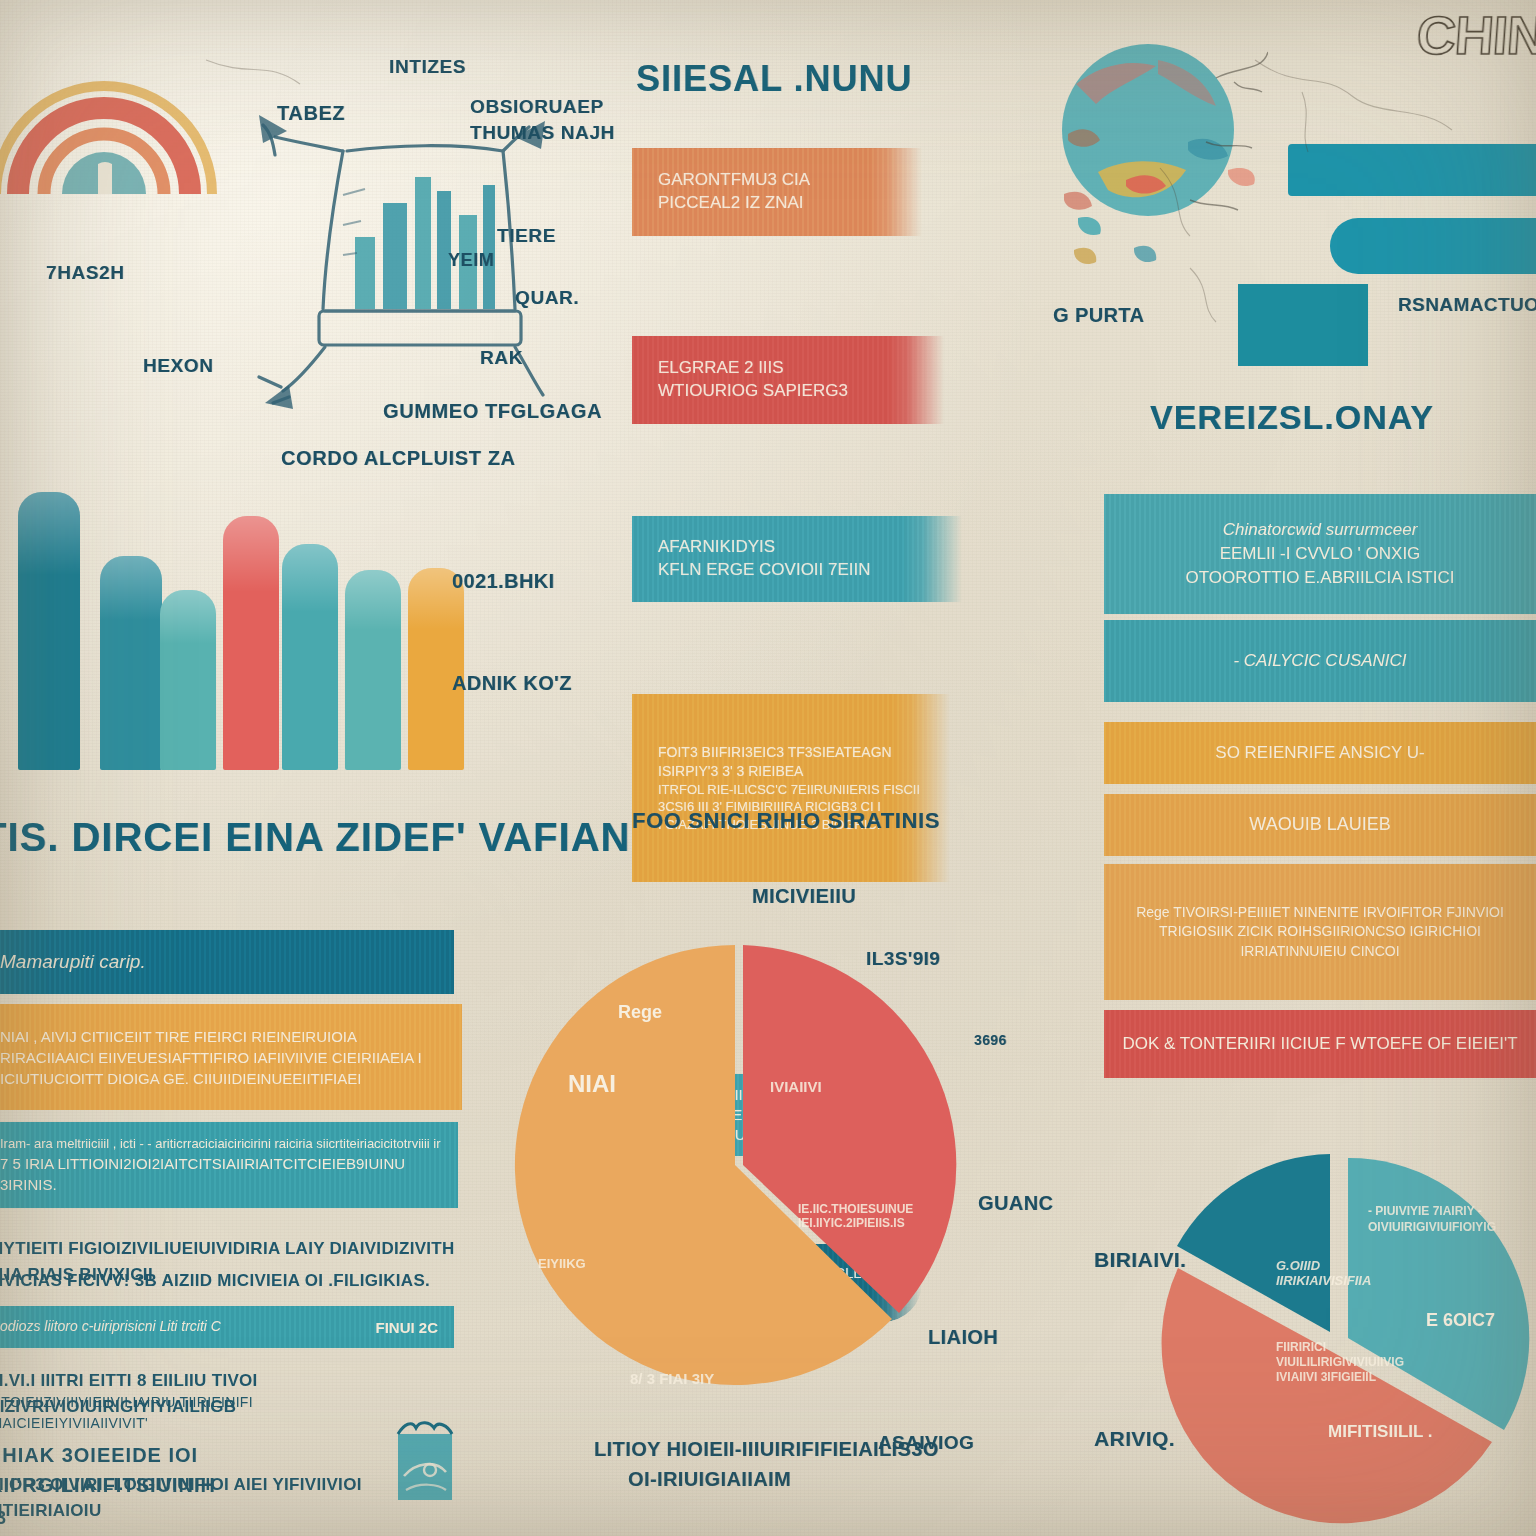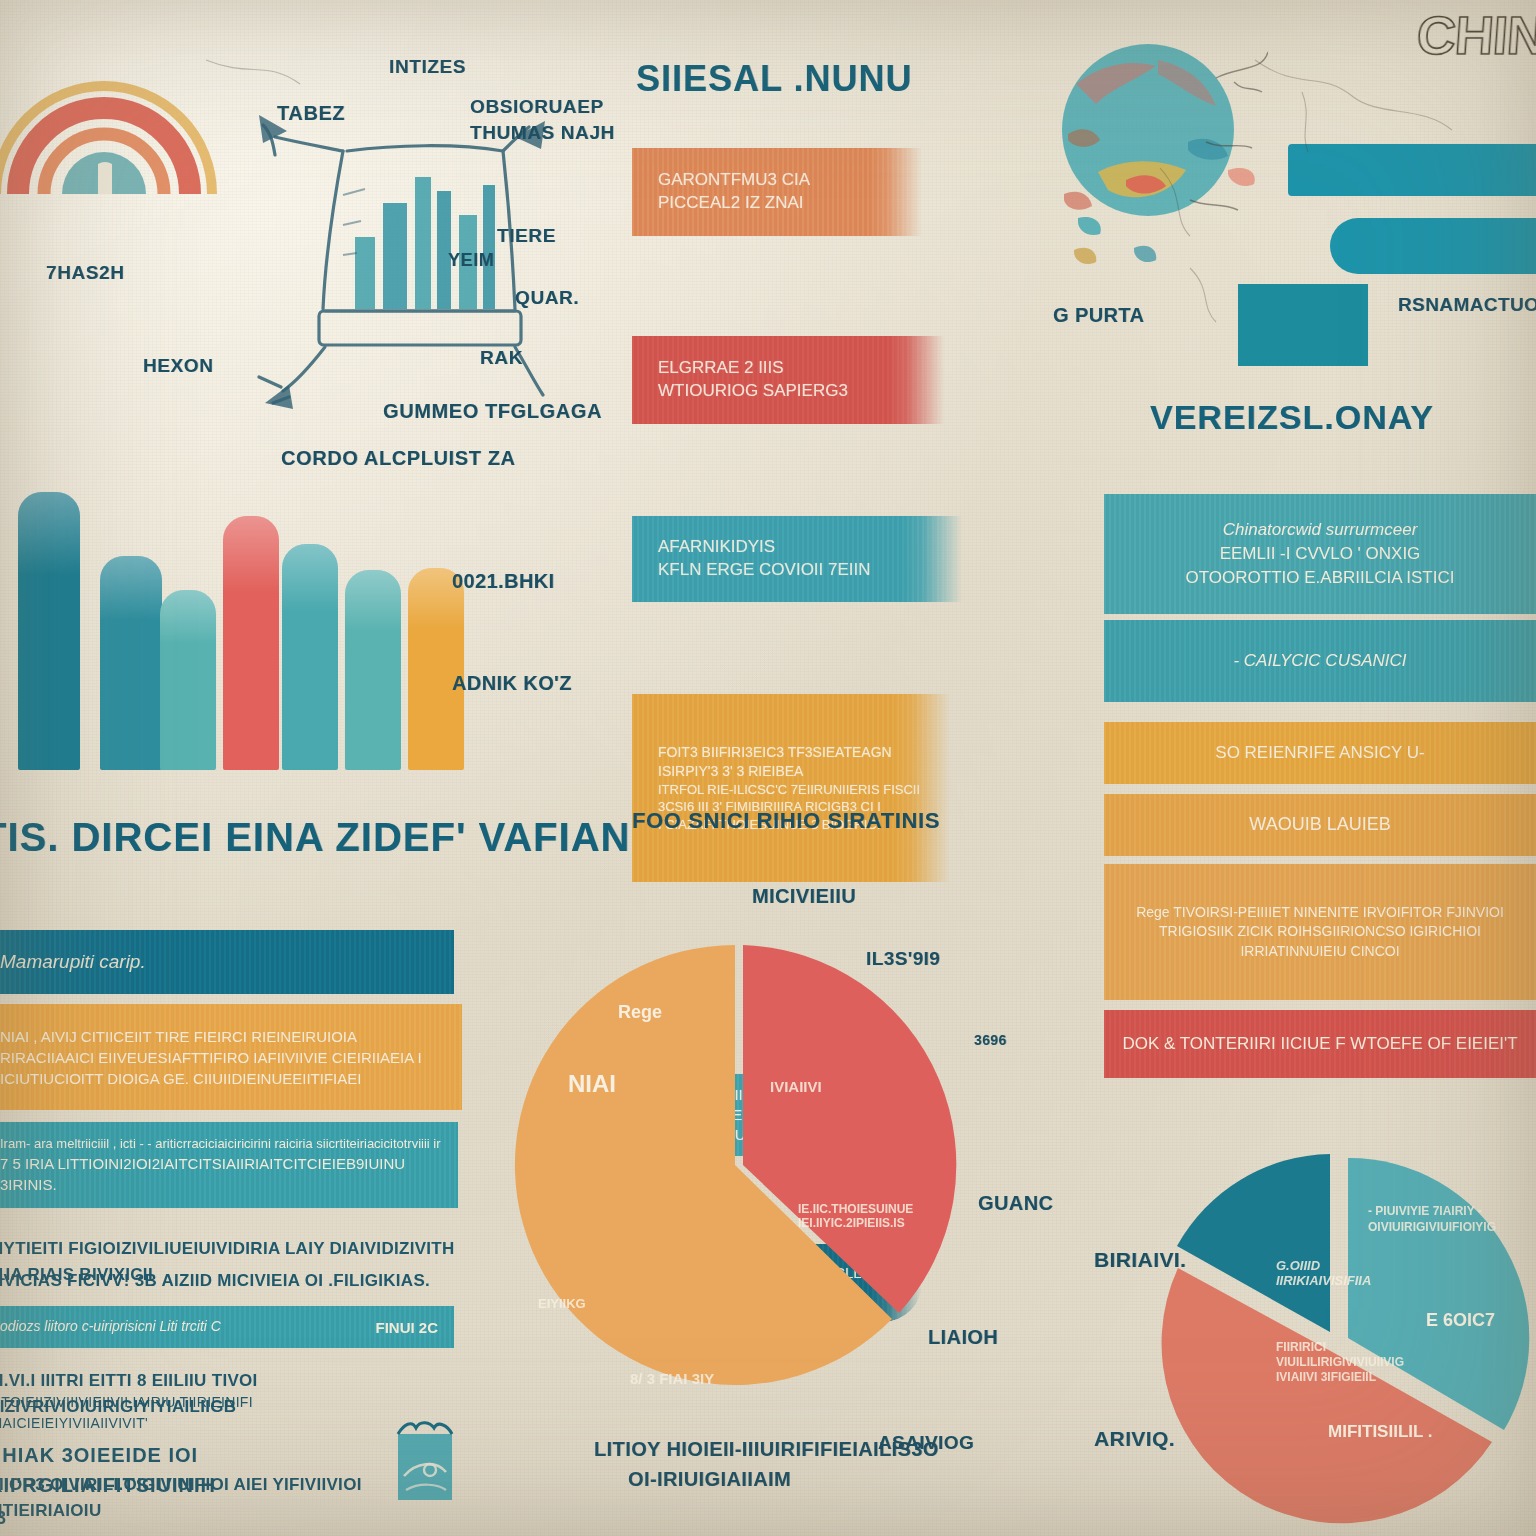--- a/index.html
+++ b/index.html
@@ -308,21 +308,21 @@
 
   <div style="position:absolute;left:500px;top:930px;width:470px;height:470px;">
     <svg width="470" height="470" viewBox="0 0 470 470" style="filter:blur(.35px);">
 
       <path d="M235 235 L235 15 A220 220 0 1 0 392 389 Z" fill="#eaa85e"></path>
 
       <path d="M243 235 L243 15 A220 220 0 0 1 399 383 Z" fill="#dd605c"></path>
     </svg>
     <div class="slicelabel" style="left:118px;top:72px;">Rege</div>
     <div class="slicelabel" style="left:68px;top:140px;font-size:24px;">NIAI</div>
-    <div class="slicelabel sm" style="left:38px;top:326px;margin-top:40px;">EIYIIKG</div>
+    <div class="slicelabel sm" style="left:38px;top:326px;">EIYIIKG</div>
     <div class="slicelabel sm" style="left:130px;top:440px;font-size:15px;">8/ 3 FIAI 3IY</div>
     <div class="slicelabel sm" style="left:270px;top:148px;font-size:15px;">IVIAIIVI</div>
     <div class="slicelabel sm" style="left:298px;top:272px;font-size:12px;width:130px;">IE.IIC.THOIESUINUE IEI.IIYIC.2IPIEIIS.IS</div>
   </div>
 
   <div class="hd labelsm" style="position:absolute;left:752px;top:885px;font-size:20px;">MICIVIEIIU</div>
   <div class="hd labelsm" style="position:absolute;left:866px;top:948px;font-size:19px;">IL3S'9I9</div>
   <div class="hd labelsm" style="position:absolute;left:974px;top:1032px;font-size:14px;">3696</div>
   <div class="hd labelsm" style="position:absolute;left:978px;top:1192px;font-size:20px;">GUANC</div>
   <div class="hd labelsm" style="position:absolute;left:928px;top:1326px;font-size:20px;">LIAIOH</div>

